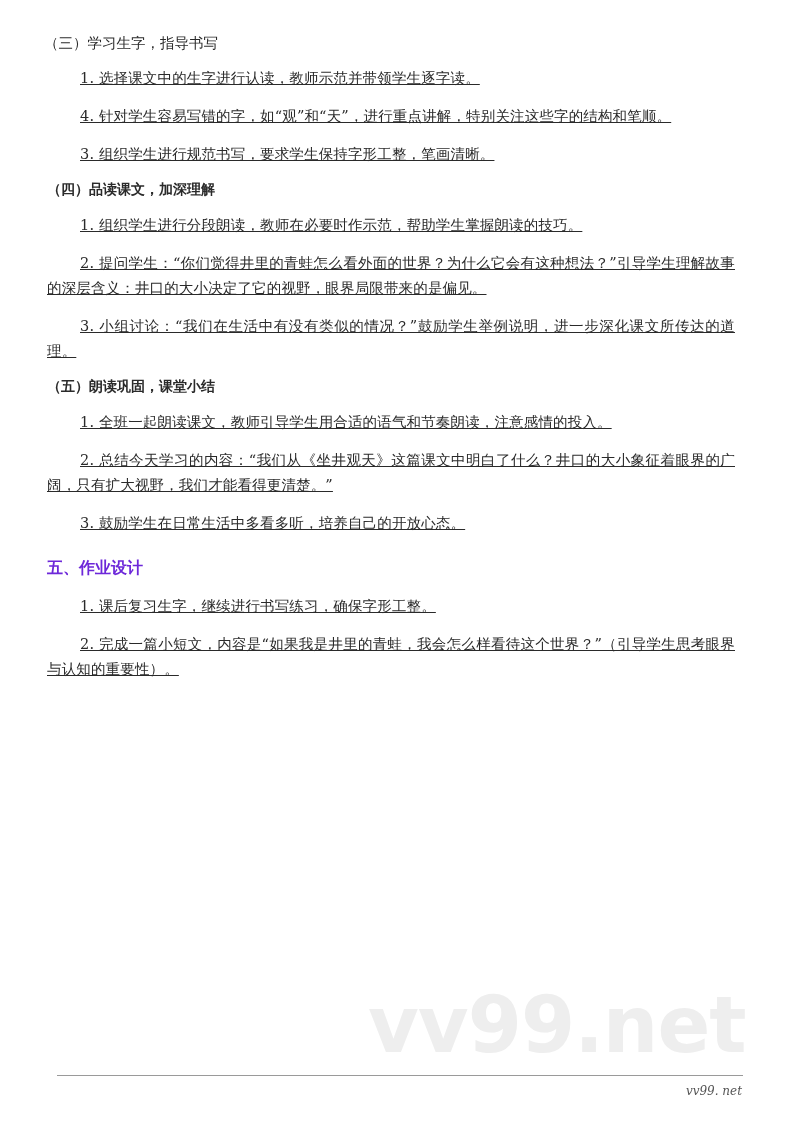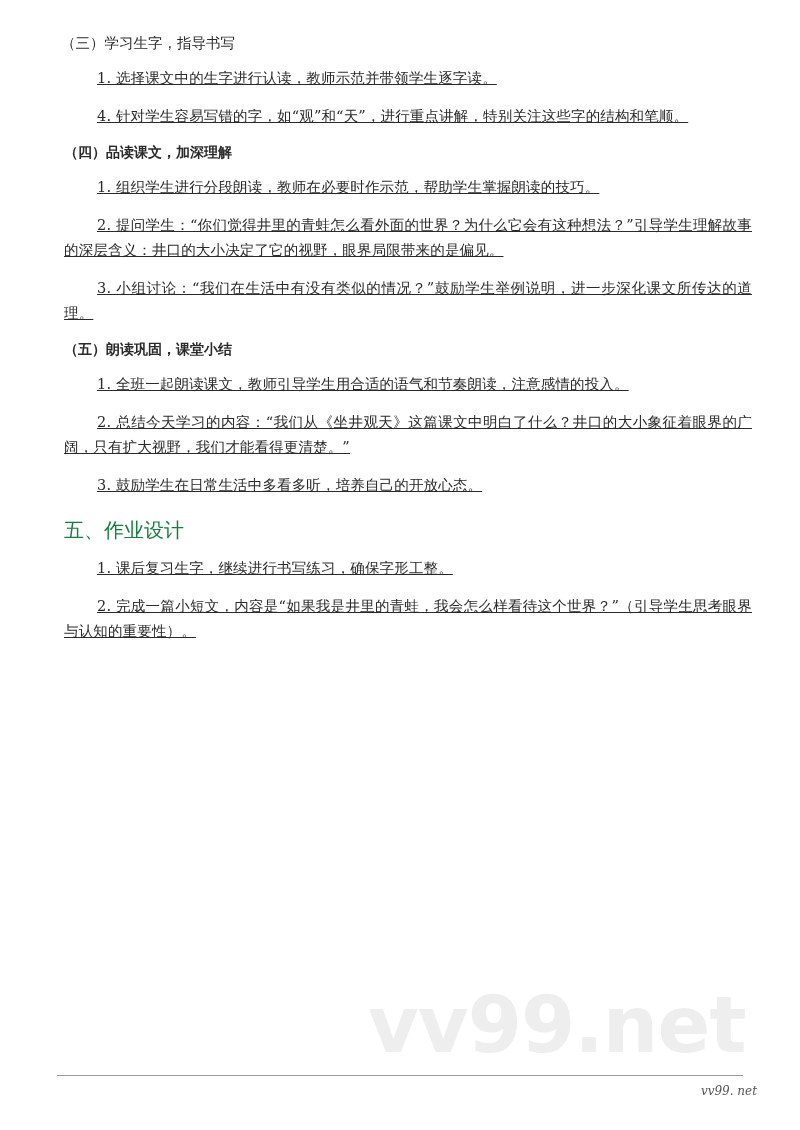--- a/index.html
+++ b/index.html
@@ -1,60 +1,61 @@
 <!DOCTYPE html>
 <html><head>
 <meta charset="utf-8">
 <style>
   html, body { margin: 0; padding: 0; background: #ffffff; }
   body {
     width: 800px; height: 1130px; position: relative; overflow: hidden;
     font-family: "DejaVu Serif", "Liberation Serif", serif;
     color: #2a2a2a;
   }
-  .page { position: absolute; left: 64px; top: 33px; width: 688px; }
+  .page { position: absolute; left: 47px; top: 33px; width: 688px; }
   .sub-heading {
     font-size: 14.5px; line-height: 20px; margin: 0 0 13px 0; color: #2a2a2a;
   }
-  .sub-heading.bold { font-family: Liberation Sans, sans-serif; font-weight: bold; font-size: 14px; }
+  .sub-heading.bold { font-family: Liberation Serif, serif; font-weight: bold; font-size: 14px; }
   .sub-heading.first { margin-left: -3px; }
   .para {
     font-size: 14.5px; line-height: 25px; margin: 0 0 13px 0;
     text-indent: 33px; text-align: justify; letter-spacing: 0.15px; text-decoration: underline;
   }
   .section-heading {
     font-family: "DejaVu Sans", "Liberation Sans", sans-serif;
-    font-weight: normal; font-size: 20px; line-height: 24px;
-    margin: 20px 0 14px 0; color: #15803d;
+    font-weight: bold; font-size: 16px; line-height: 24px;
+    margin: 20px 0 14px 0; color: #6d28d9;
   }
   .watermark {
     position: absolute; left: 368px; top: 985px;
     font-family: "DejaVu Sans", "Liberation Sans", sans-serif;
     font-weight: bold; font-size: 78px; line-height: 80px;
     color: #eeeeee; letter-spacing: -1px;
   }
   .footer-rule {
     position: absolute; left: 57px; top: 1075px; width: 686px; height: 0;
     border-top: 1.5px solid #9a9a9a;
   }
   .footer-text {
-    position: absolute; right: 43px; top: 1084px;
+    position: absolute; right: 58px; top: 1084px;
     font-family: "DejaVu Serif", "Liberation Serif", serif;
     font-style: italic; font-size: 12px; color: #555555;
   }
 </style>
 </head>
 <body>
 
 <div class="page">
 
   <div>
     <p class="sub-heading first">（三）学习生字，指导书写</p>
     <p class="para">1. 选择课文中的生字进行认读，教师示范并带领学生逐字读。</p>
     <p class="para">4. 针对学生容易写错的字，如“观”和“天”，进行重点讲解，特别关注这些字的结构和笔顺。</p>
+    <p class="para">3. 组织学生进行规范书写，要求学生保持字形工整，笔画清晰。</p>
   </div>
 
   <div>
     <p class="sub-heading bold">（四）品读课文，加深理解</p>
     <p class="para">1. 组织学生进行分段朗读，教师在必要时作示范，帮助学生掌握朗读的技巧。</p>
     <p class="para">2. 提问学生：“你们觉得井里的青蛙怎么看外面的世界？为什么它会有这种想法？”引导学生理解故事的深层含义：井口的大小决定了它的视野，眼界局限带来的是偏见。</p>
     <p class="para">3. 小组讨论：“我们在生活中有没有类似的情况？”鼓励学生举例说明，进一步深化课文所传达的道理。</p>
   </div>
 
   <div>

